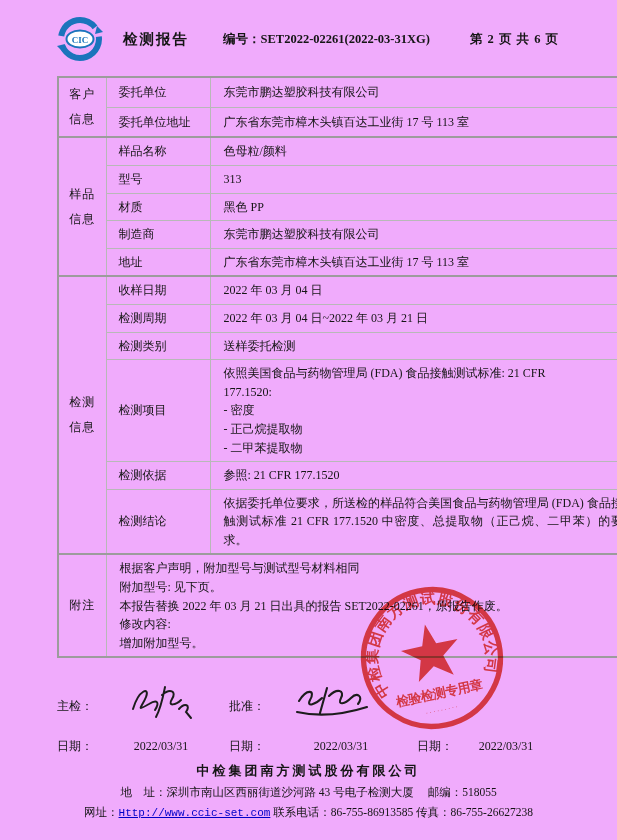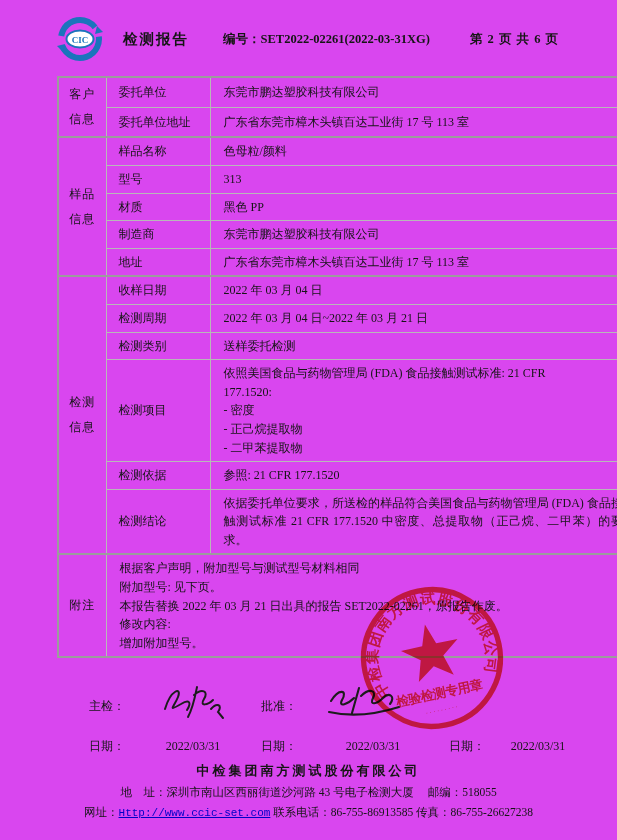--- a/index.html
+++ b/index.html
@@ -1,21 +1,21 @@
 <!DOCTYPE html>
 <html><head>
 <meta charset="utf-8">
 <style>
   * { box-sizing: border-box; margin: 0; padding: 0; }
   html,body { background:#e8e8e8; }
   .page {
     position: relative;
     width: 617px; height: 840px;
     margin: 0 auto;
-    background: #d946ef;
+    background: #f0abfc;
     font-family: "Liberation Serif", "DejaVu Serif", serif;
     color: #151515;
     overflow: hidden;
     padding-left: 38px;
   }
   
   .hdr {
     position: absolute; top: 14px; left: 57px; width: 502px; height: 50px;
     display: flex; align-items: center;
   }
@@ -31,21 +31,21 @@
     font-size: 12px;
   }
   .rpt td { border: 1px solid #b8b8b8; padding: 4px 8px; line-height: 1.55; vertical-align: middle; }
   .rpt tr.sec > td { border-top: 2px solid #9c9c9c; }
   .rpt .cat { text-align: center; white-space: pre-line; line-height: 2.1; letter-spacing: 1px; }
   .rpt .lab { padding-left: 12px; }
   .rpt .val { padding-left: 13px; }
   .rpt .multi { white-space: pre-line; }
   .rpt .just { text-align: justify; font-family: Liberation Serif, serif; }
   
-  .signoff { position: absolute; left: 57px; top: 686px; width: 502px; font-size: 12px; margin-left: 32px; }
+  .signoff { position: absolute; left: 57px; top: 686px; width: 502px; font-size: 12px; }
   .sig-row, .date-row { display: grid; grid-template-columns: 172px 188px 142px; align-items: center; }
   .sig-col { display: flex; align-items: center; height: 40px; }
   .role { white-space: nowrap; }
   .sig-col svg { margin-left: 26px; margin-top: -8px; }
   .date-row { margin-top: 12px; }
   .date-col { display: flex; align-items: center; }
   .dateval { flex: 1; text-align: center; }
   
   .stamp {
     position: absolute; left: 356px; top: 582px; width: 152px; height: 152px;

